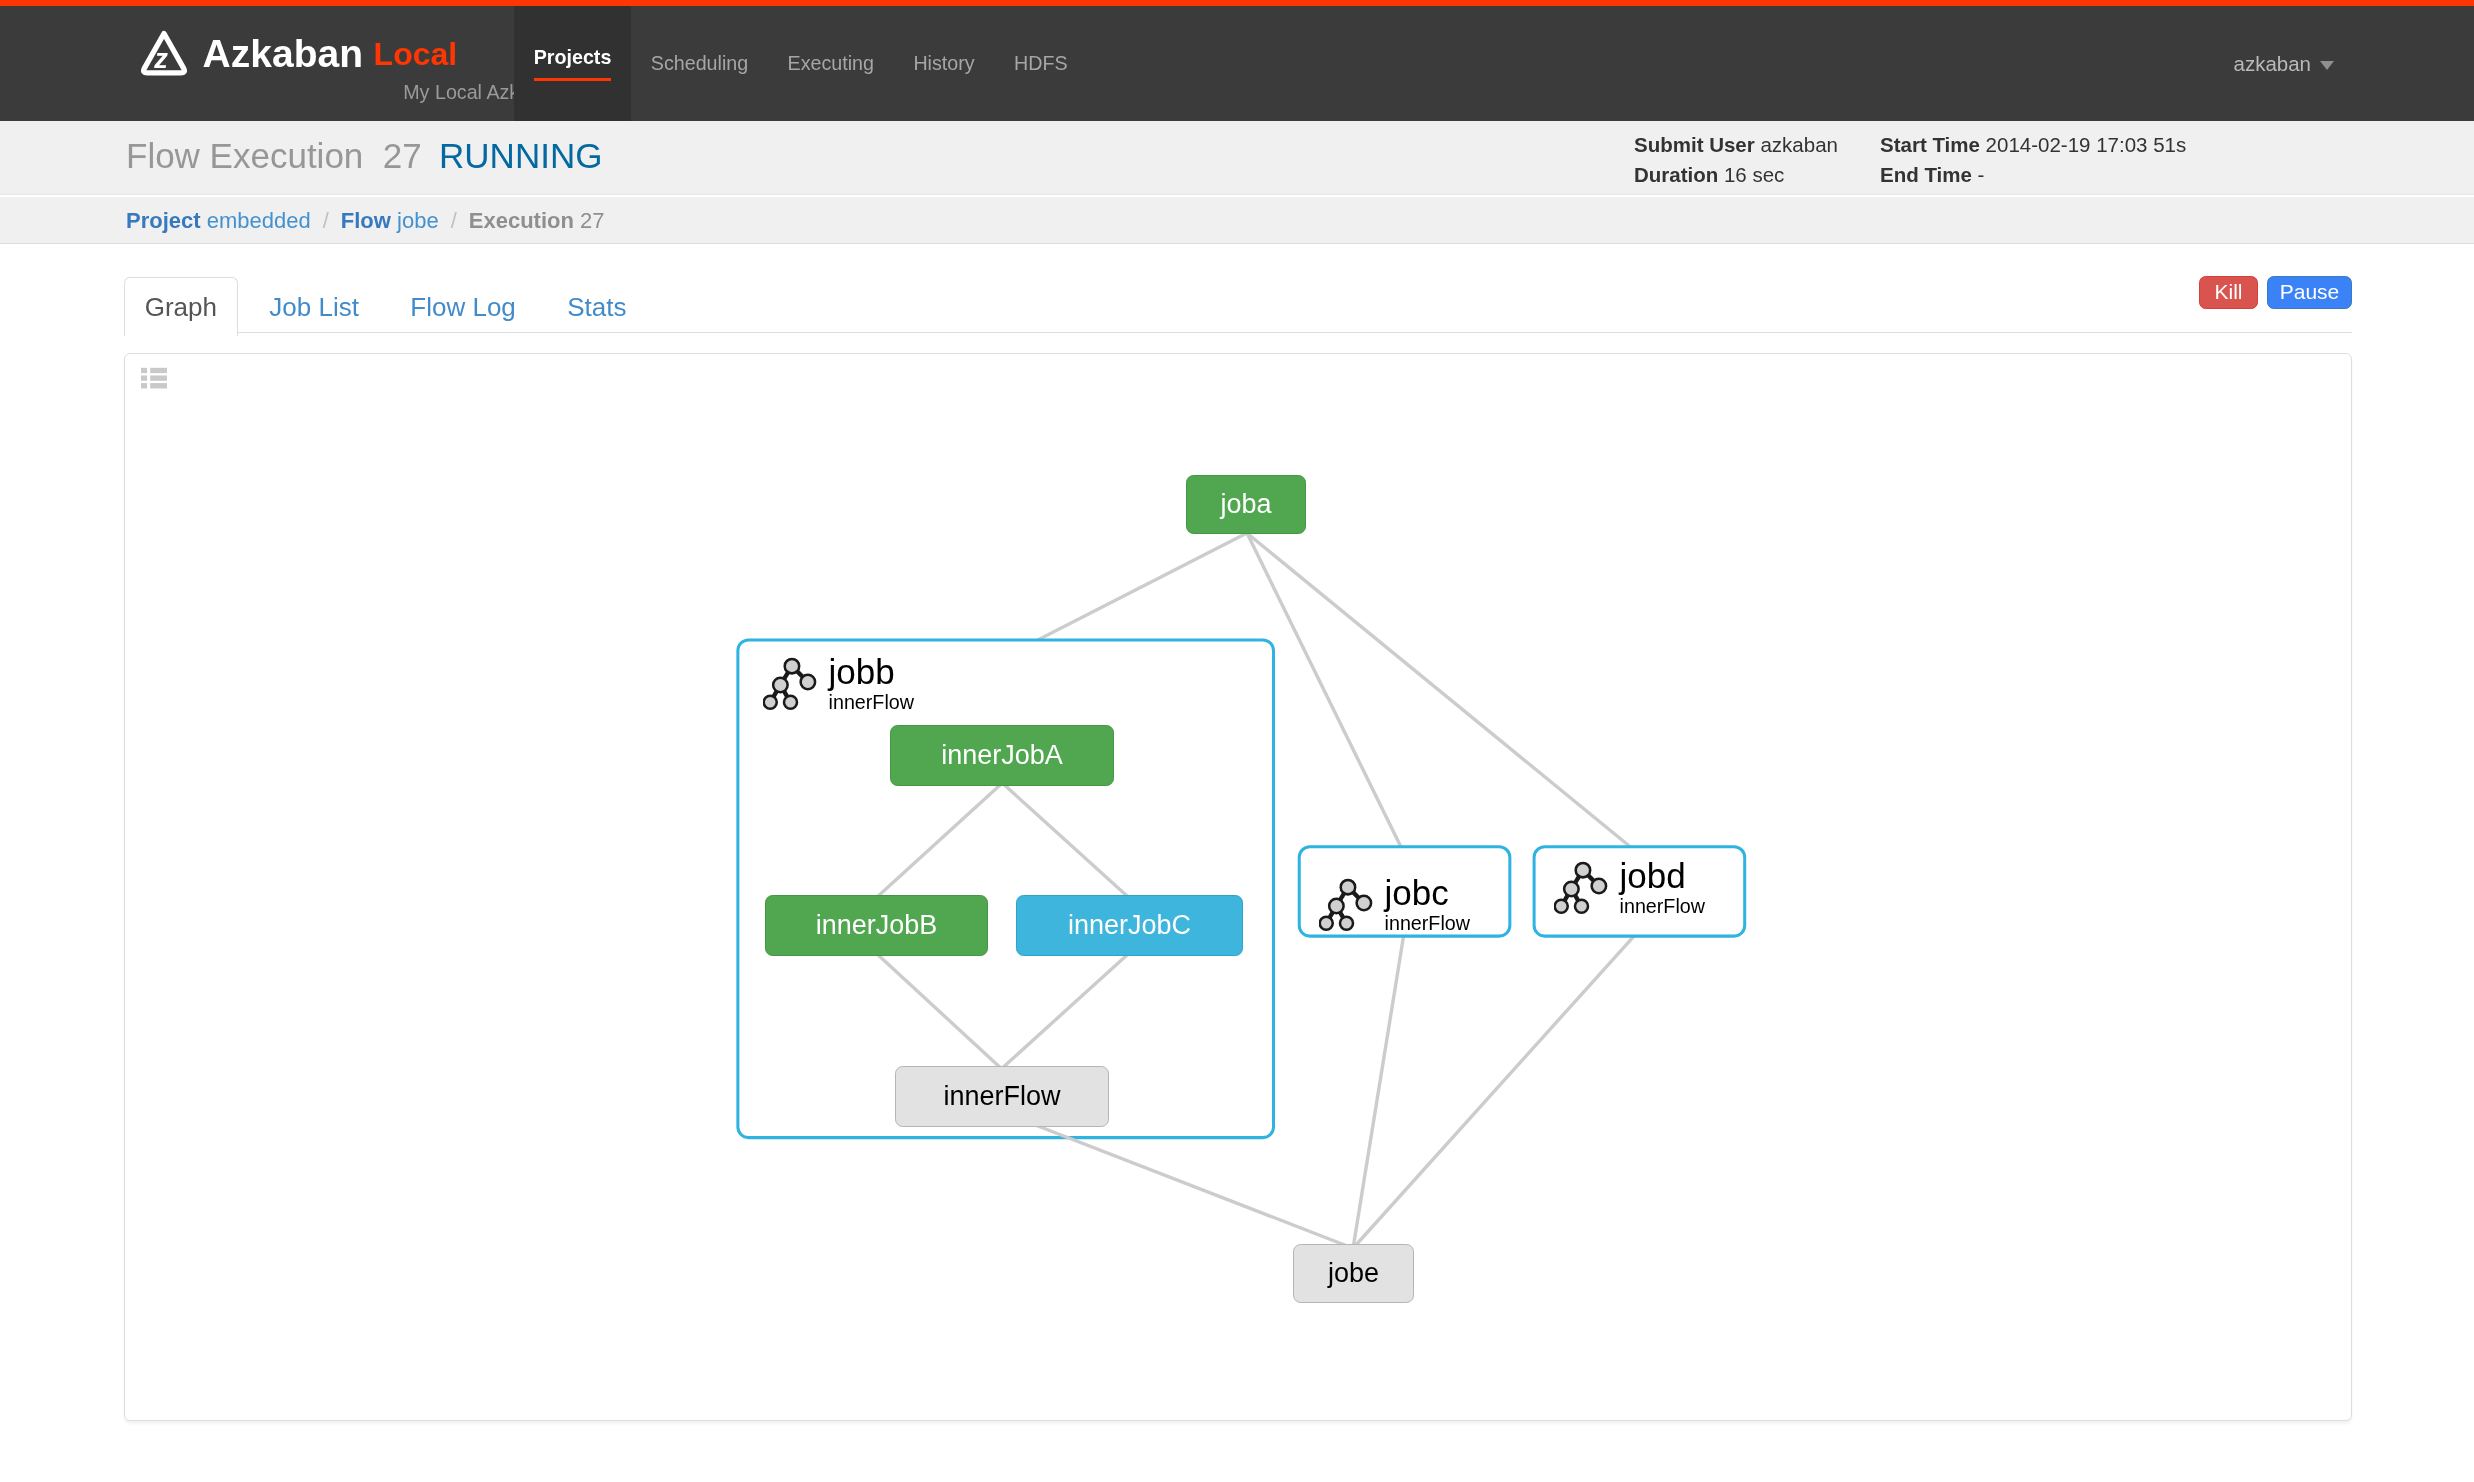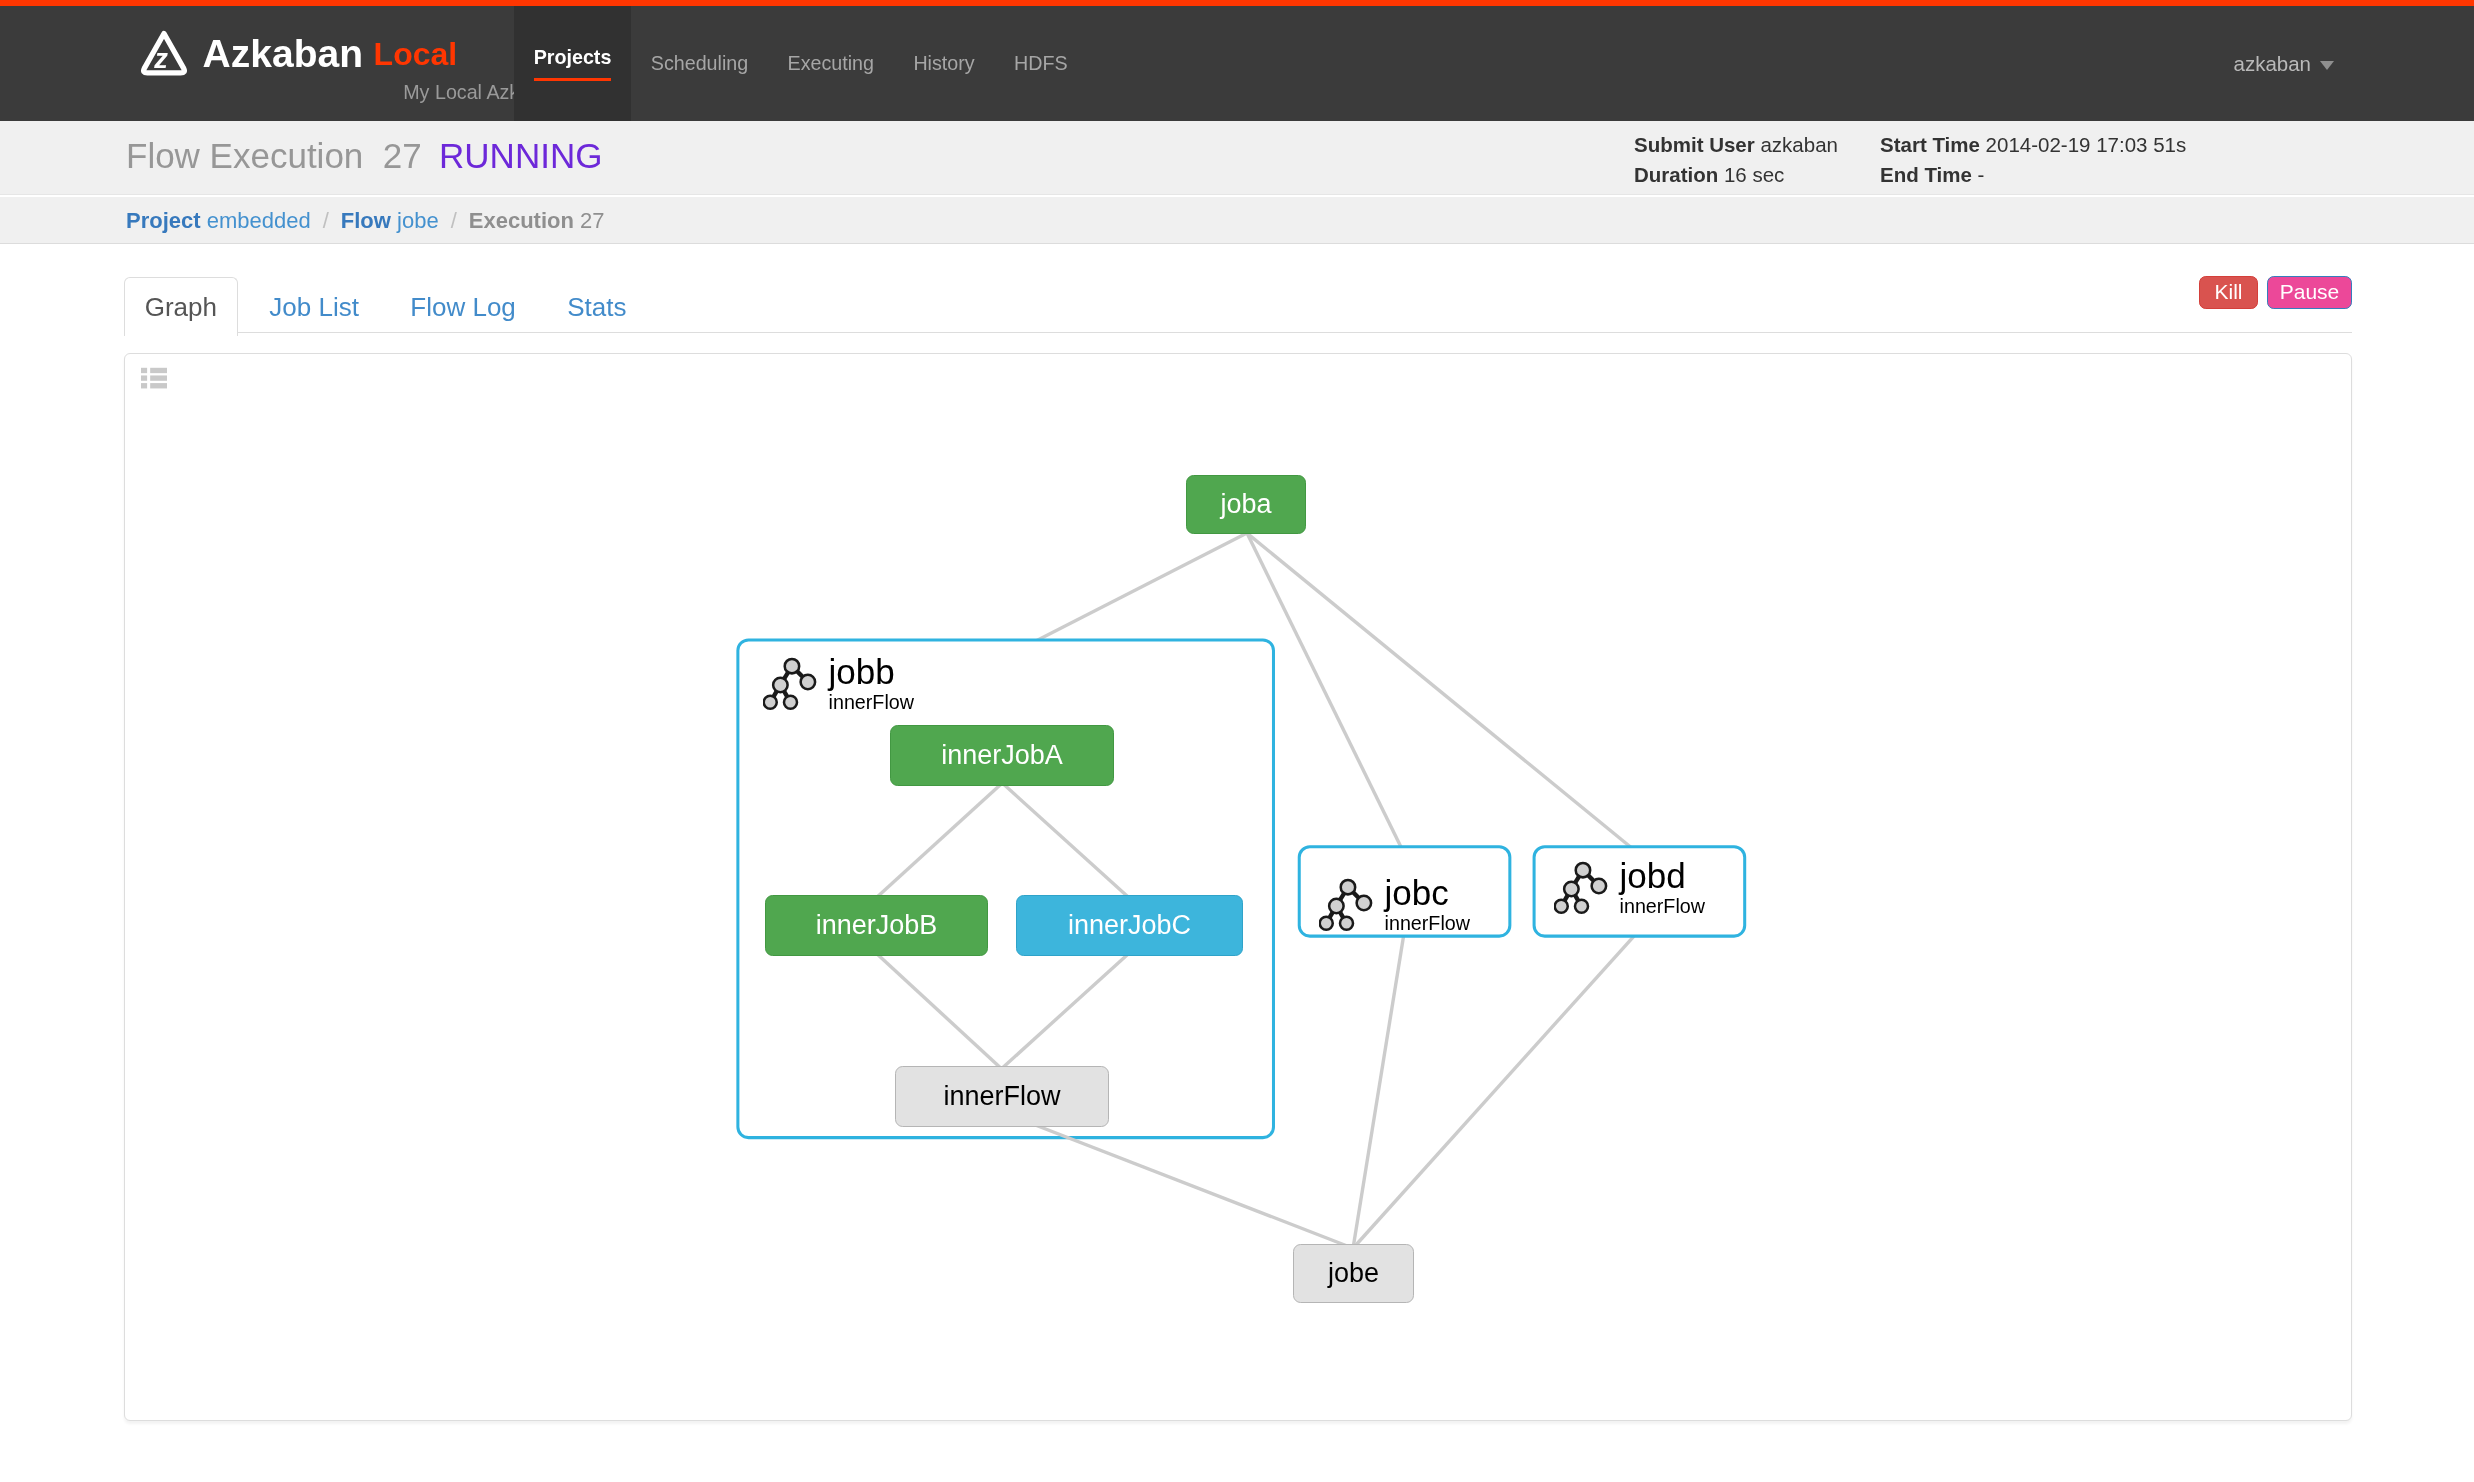--- a/index.html
+++ b/index.html
@@ -27,21 +27,21 @@
   #user-menu { position:absolute; right:141px; top:0; height:115px; display:flex; align-items:center; cursor:pointer; }
   #user-name { color:#b9b9b9; font-size:20.5px; }
   #user-caret { width:0; height:0; border-left:7.6px solid transparent; border-right:7.6px solid transparent;
                 border-top:9px solid #8f8f8f; margin-left:9px; margin-top:3px; }
 
   
   #header-band { position:absolute; left:0; top:121px; width:100%; height:74px; background:#f0f0f0;
                  border-bottom:1.5px solid #e6e6e6; }
   #page-title { position:absolute; left:126px; top:15px; font-size:35px; color:#979797; }
   #page-title .exec-id { color:#979797; }
-  #page-title .status { color:#6d28d9; margin-left:7.6px; }
+  #page-title .status { color:#0369a1; margin-left:7.6px; }
   .info-col { position:absolute; top:9px; }
   #info-col-1 { left:1634px; }
   #info-col-2 { left:1880px; }
   .info-row { font-size:20.5px; color:#333; line-height:30px; }
   .info-row b { font-weight:bold; }
 
   
   #crumb-band { position:absolute; left:0; top:197px; width:100%; height:47px; background:#f0f0f0;
                 border-bottom:1.5px solid #dcdcdc; }
   #breadcrumb { position:absolute; left:126px; top:10.6px; font-size:22px; }
@@ -54,21 +54,21 @@
   
   #tabs-row { position:absolute; left:124px; top:277px; width:2228px; height:56px; border-bottom:1.5px solid #ddd; }
   .tab { display:inline-flex; align-items:center; height:56px; padding:0 19.7px; margin-right:12px;
          font-size:26px; color:#428bca; cursor:pointer; position:relative; top:0; }
   .tab.active { background:#fff; color:#555; border:1.5px solid #ddd; border-bottom:none; border-radius:6px 6px 0 0;
                 height:59px; margin-bottom:-3px; cursor:default; }
   #flow-buttons { position:absolute; right:0; top:-1.5px; display:flex; gap:9px; }
   .btn { height:33px; display:flex; align-items:center; justify-content:center; border-radius:6.8px;
          font-size:21px; color:#fff; cursor:pointer; }
   #kill-btn { width:59px; background:#d9534f; border:1.5px solid #d43f3a; }
-  #pause-btn { width:85px; background:#ec4899; border:1.5px solid #357ebd; }
+  #pause-btn { width:85px; background:#3b82f6; border:1.5px solid #357ebd; }
 
   
   #graph-panel { position:absolute; left:124px; top:353px; width:2228px; height:1068px; background:#fff;
                  border:1.5px solid #ddd; border-radius:6px; box-shadow:0 3px 3px rgba(0,0,0,0.05); }
   #panel-menu-icon { position:absolute; left:16px; top:13px; cursor:pointer; }
   #graph-svg { position:absolute; left:0; top:0; }
 
   .graph-node { position:absolute; display:flex; align-items:center; justify-content:center;
                 font-size:27px; border-radius:7.6px; cursor:pointer; }
   .graph-node.success { background:#50a74f; border:1.5px solid #429842; color:#fff; }

